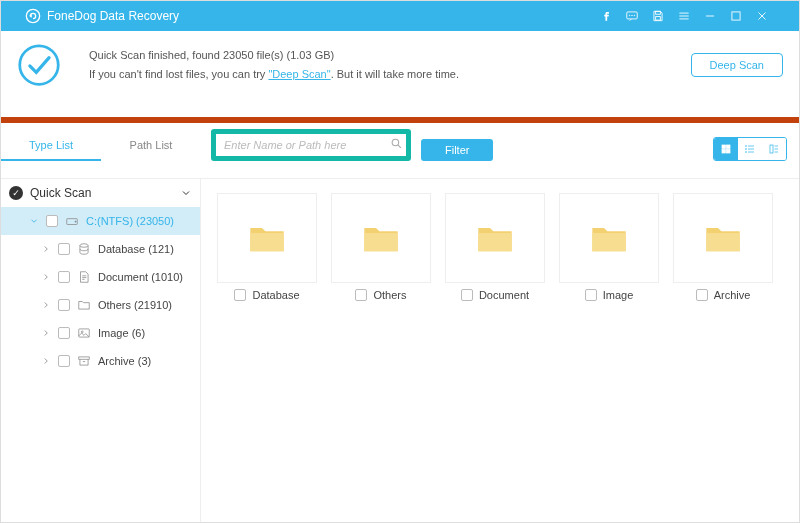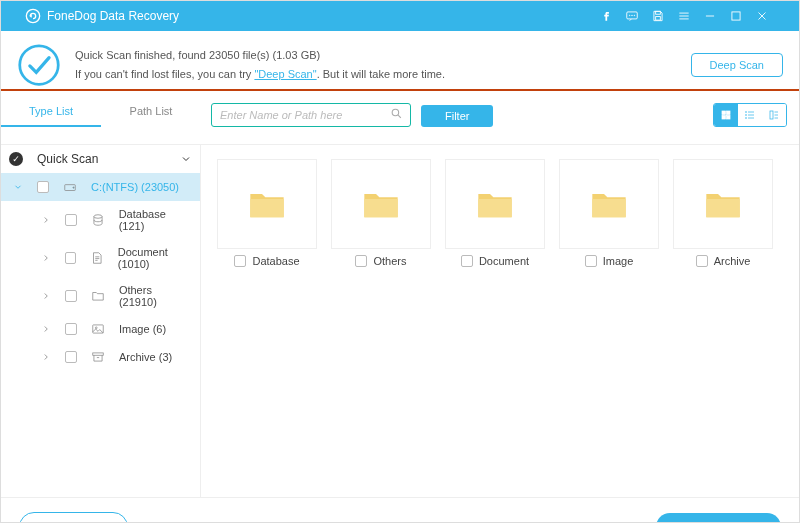--- a/index.html
+++ b/index.html
@@ -7,59 +7,59 @@
 
 
 .titlebar { height: 30px; background: #35b5e9; display: flex; align-items: center; padding: 0 24px; color: #fff; }
 .titlebar .logo { display: flex; align-items: center; gap: 6px; font-size: 12px; }
 .titlebar .logo svg { width: 16px; height: 16px; }
 .titlebar .spacer { flex: 1; }
 .titlebar .tb-icon { width: 26px; height: 30px; display: flex; align-items: center; justify-content: center; cursor: pointer; }
 .titlebar .tb-icon svg { width: 14px; height: 14px; stroke: #fff; fill: none; stroke-width: 1.5; }
 
 
-.status { padding: 12px 16px 2px 16px; display: flex; align-items: center; gap: 14px; border-bottom: 2px solid #c2410c; }
+.status { padding: 12px 16px 30px 16px; display: flex; align-items: center; gap: 28px; border-bottom: 6px solid #c2410c; }
 .status .check-circle { width: 44px; height: 44px; }
 .status .check-circle svg { width: 44px; height: 44px; }
 .status .msg { flex: 1; font-size: 11px; color: #555; line-height: 1.7; }
 .status .msg a { color: #35b5e9; text-decoration: underline; cursor: pointer; }
 .deep-scan-btn { border: 1px solid #35b5e9; color: #35b5e9; background: #fff; border-radius: 4px; padding: 5px 18px; font-size: 11px; cursor: pointer; }
 
 
 .toolbar { display: flex; align-items: flex-end; padding: 6px 12px 17px 0; gap: 10px; border-bottom: 1px solid #eee; }
 .tabs { display: flex; width: 200px; }
 .tab { flex: 1; text-align: center; padding: 8px 0; font-size: 11px; color: #888; cursor: pointer; border-bottom: 2px solid transparent; }
 .tab.active { color: #35b5e9; border-bottom-color: #35b5e9; }
 .search-wrap { flex: 0 0 200px; position: relative; }
-.search-wrap input { width: 100%; border: 1px solid #14b8a6; border-radius: 3px; padding: 5px 26px 5px 8px; font-size: 11px; color: #555; outline: none; }
+.search-wrap input { width: 100%; border: 5px solid #14b8a6; border-radius: 3px; padding: 5px 26px 5px 8px; font-size: 11px; color: #555; outline: none; }
 .search-wrap input::placeholder { color: #bbb; font-style: italic; }
 .search-wrap .sicon { position: absolute; right: 8px; top: 50%; transform: translateY(-50%); }
 .filter-btn { background: #35b5e9; color: #fff; border: none; border-radius: 3px; padding: 5px 24px; font-size: 11px; cursor: pointer; }
 .toolbar .spacer { flex: 1; }
 .view-switch { display: flex; border: 1px solid #35b5e9; border-radius: 3px; overflow: hidden; }
 .view-btn { width: 24px; height: 22px; display: flex; align-items: center; justify-content: center; cursor: pointer; background: #fff; }
 .view-btn.active { background: #35b5e9; }
 .view-btn svg { width: 12px; height: 12px; }
 .view-btn.active svg { stroke: #fff; fill: #fff; }
 .view-btn svg { stroke: #35b5e9; fill: none; stroke-width: 1.5; }
 
 
 .main { display: flex; height: 352px; }
 .sidebar { width: 200px; border-right: 1px solid #eee; overflow-y: auto; }
-.tree-row { display: flex; align-items: center; padding: 7px 8px; font-size: 11px; color: #444; cursor: pointer; gap: 14px; }
+.tree-row { display: flex; align-items: center; padding: 7px 8px; font-size: 11px; color: #444; cursor: pointer; gap: 7px; }
 .tree-row .caret { width: 10px; display: flex; justify-content: center; }
 .tree-row .cb { width: 12px; height: 12px; border: 1px solid #bbb; border-radius: 2px; background: #fff; }
 .tree-row.root { font-size: 12px; color: #333; }
 .tree-row.root .dot { width: 14px; height: 14px; border-radius: 50%; background: #333; display: flex; align-items: center; justify-content: center; }
 .tree-row.root .dot::after { content: "✓"; color: #fff; font-size: 9px; }
 .tree-row.selected { background: #d2ecf8; color: #35b5e9; }
 .tree-row.selected svg { stroke: #35b5e9; }
 .tree-row .ticon { width: 14px; height: 14px; display: flex; align-items: center; justify-content: center; }
 .tree-row .ticon svg { width: 14px; height: 14px; stroke: #888; fill: none; stroke-width: 1.3; }
-.tree-indent-1 { padding-left: 12px; }
+.tree-indent-1 { padding-left: 28px; }
 .tree-indent-2 { padding-left: 40px; }
 .tree-row .chev-right { display: flex; align-items: center; }
 
 
 .content { flex: 1; padding: 14px 0 0 10px; display: flex; flex-wrap: wrap; gap: 2px; align-content: flex-start; overflow-y: auto; }
 .folder-item { width: 112px; display: flex; flex-direction: column; align-items: center; }
 .folder-thumb { width: 100px; height: 90px; border: 1px solid #eee; display: flex; align-items: center; justify-content: center; background: #fff; }
 .folder-thumb svg { width: 40px; height: 34px; }
 .folder-caption { display: flex; align-items: flex-end; gap: 6px; margin-top: 6px; font-size: 11px; color: #444; }
 .folder-caption .cb { width: 12px; height: 12px; border: 1px solid #bbb; border-radius: 2px; }

